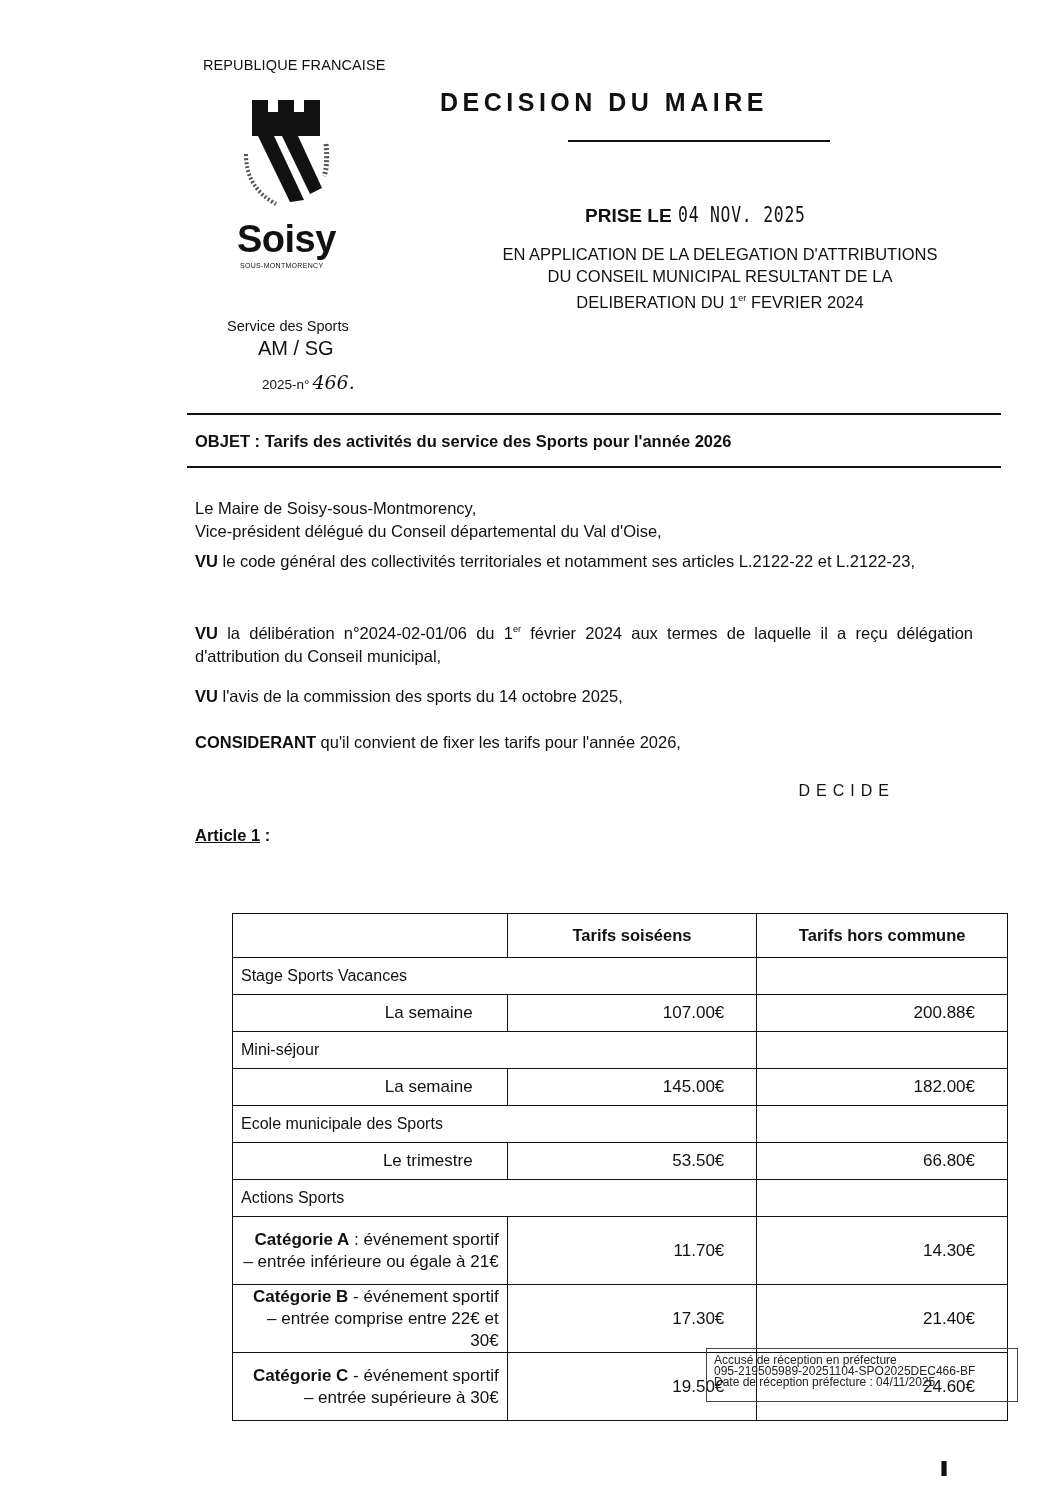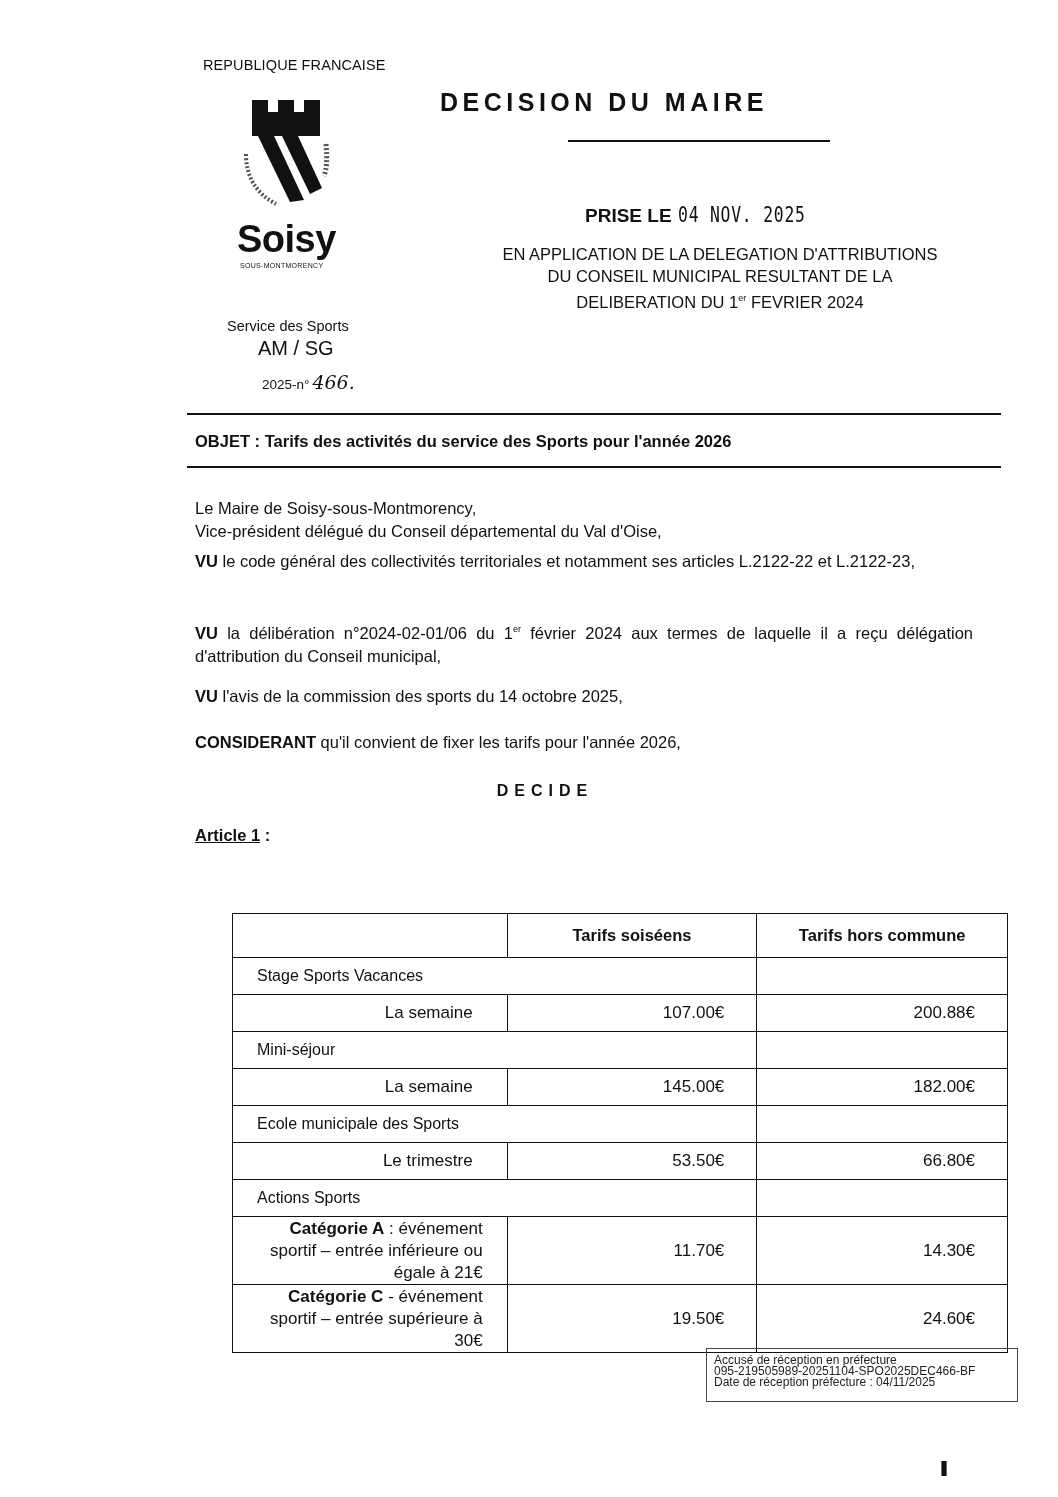--- a/index.html
+++ b/index.html
@@ -21,26 +21,26 @@
   .prise-date { font-family: "DejaVu Sans Mono", monospace; font-weight: normal; font-size: 21px; letter-spacing: 1px; transform: scaleX(0.78); display: inline-block; transform-origin: left center; margin-left: 6px; }
   .app { left: 440px; top: 243px; width: 560px; text-align: center; font-size: 16.5px; line-height: 22px; }
   .app sup { font-size: 9px; }
 
   .rule-top { left: 187px; top: 413px; width: 814px; height: 2px; background: #111; }
   .objet { left: 195px; top: 432px; font-size: 16.5px; font-weight: bold; }
   .rule-bot { left: 187px; top: 466px; width: 814px; height: 2px; background: #111; }
 
   .body-text { left: 195px; width: 778px; font-size: 16.5px; line-height: 23px; text-align: justify; }
   .body-text sup { font-size: 9px; }
-  .decide { left: 195px; top: 782px; width: 700px; text-align: center; font-size: 16px; font-weight: bold; letter-spacing: 6px; }
+  .decide { left: 195px; top: 782px; width: 700px; text-align: right; font-size: 16px; font-weight: normal; letter-spacing: 6px; }
   .article { left: 195px; top: 826px; font-size: 16.5px; font-weight: bold; }
   .article u { text-decoration: underline; }
 
   table.tarifs { position: absolute; left: 232px; top: 913px; width: 776px; border-collapse: collapse; font-size: 17px; }
-  table.tarifs td { border: 1.5px solid #111; padding: 0 24px; vertical-align: middle; }
+  table.tarifs td { border: 1.5px solid #111; padding: 0 8px; vertical-align: middle; }
   table.tarifs col.c1 { width: 275px; }
   table.tarifs col.c2 { width: 250px; }
   table.tarifs col.c3 { width: 251px; }
   tr.h td { height: 43px; text-align: center; font-weight: bold; font-size: 16.5px; }
   tr.sec td { height: 36px; }
   tr.sec td.label { font-weight: normal; font-size: 16px; }
   tr.item td { height: 36px; }
   tr.item td.lbl { text-align: right; padding-right: 34px; }
   tr.item td.val { text-align: right; padding-right: 32px; }
   tr.cat td { height: 67px; }
@@ -156,20 +156,25 @@
   <tr class="sec">
     <td class="label" colspan="2">Actions Sports</td>
     <td></td>
   </tr>
   <tr class="cat">
     <td class="lbl"><span class="b">Catégorie A</span><span> : événement sportif – entrée inférieure ou égale à 21€</span></td>
     <td class="val">11.70€</td>
     <td class="val">14.30€</td>
   </tr>
   <tr class="cat">
+    <td class="lbl"><span class="b">Catégorie B</span><span> - événement sportif – entrée comprise entre 22€ et 30€</span></td>
+    <td class="val">17.30€</td>
+    <td class="val">21.40€</td>
+  </tr>
+  <tr class="cat">
     <td class="lbl"><span class="b">Catégorie C</span><span> - événement sportif – entrée supérieure à 30€</span></td>
     <td class="val">19.50€</td>
     <td class="val">24.60€</td>
   </tr>
 </tbody>
   </table>
 
 <div class="abs stamp">
   <div>Accusé de réception en préfecture</div>
   <div>095-219505989-20251104-SPO2025DEC466-BF</div>

